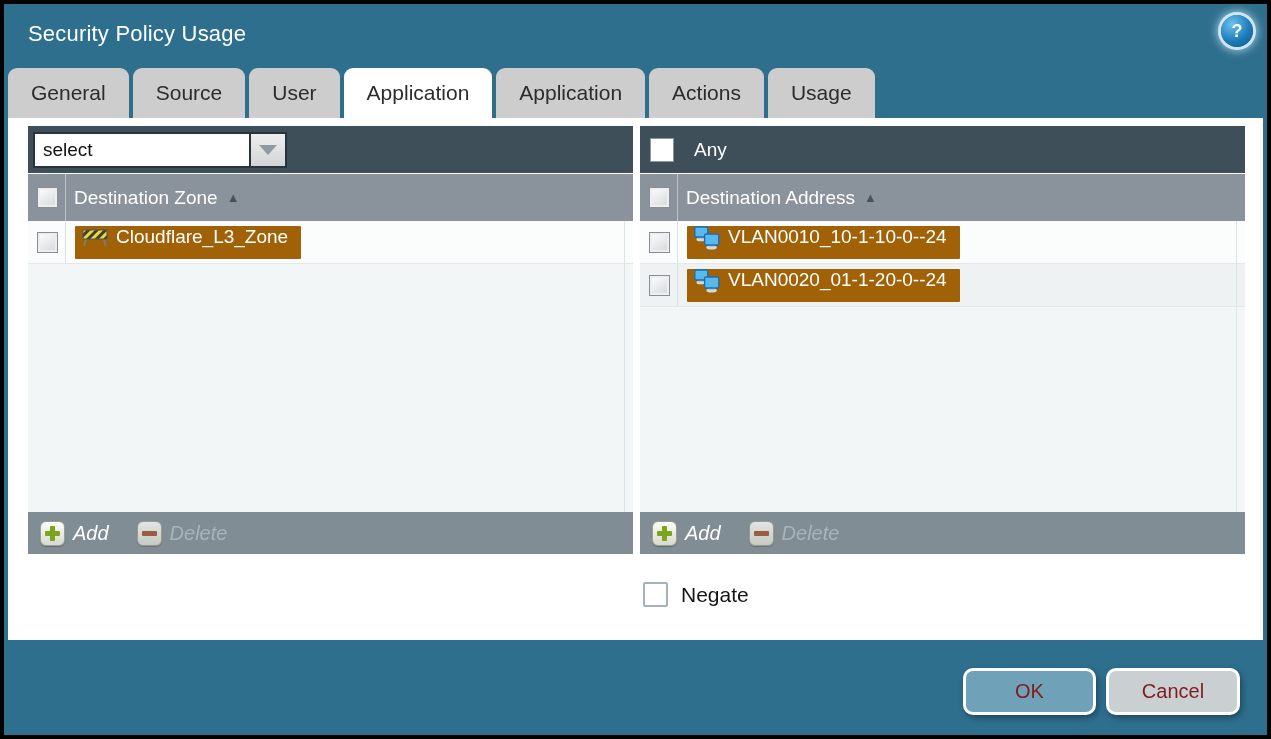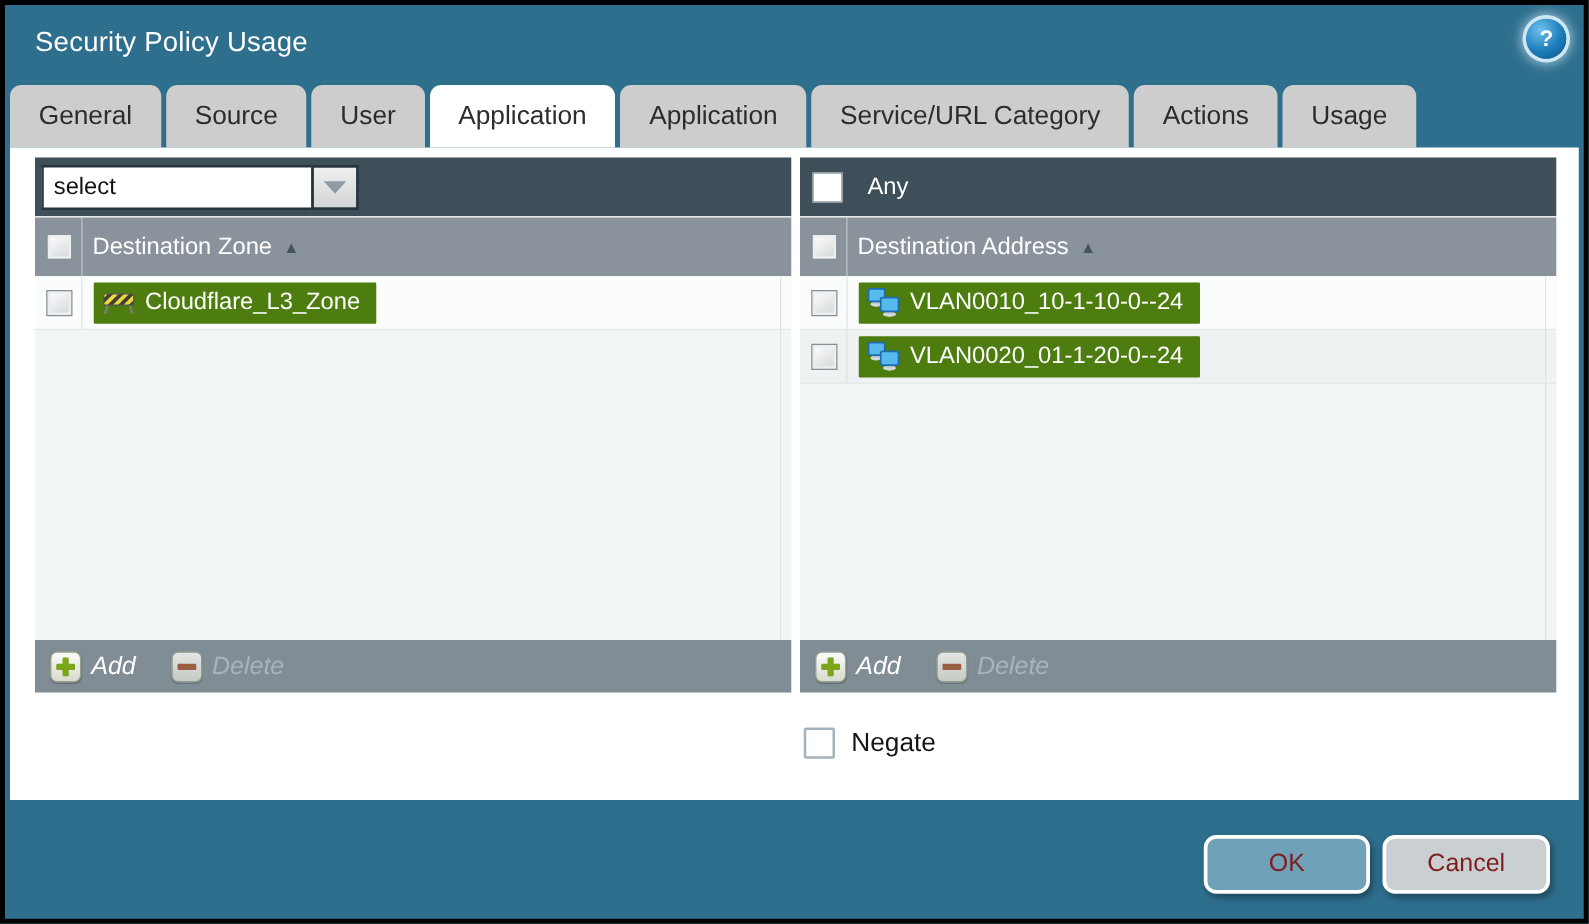--- a/index.html
+++ b/index.html
@@ -105,22 +105,22 @@
     content:""; position:absolute; top:0; bottom:0; right:8px;
     border-right:1px solid #dee4e6;
   }
   .row {
     height:43px; display:flex; align-items:center;
     background:#fbfcfc; border-bottom:1px solid #e3e8ea;
   }
   .row.alt { background:#eef2f3; }
   .row .cb-cell { border-right:1px solid #dde2e5; }
   .chip {
-    margin-left:9px; height:33px; display:inline-flex; align-items:center; gap:8px;
-    background:#4d7c0f; color:#fff; font-size:19px;
+    margin-left:9px; height:33px; display:inline-flex; gap:8px;
+    background:#a16207; color:#fff; font-size:19px;
     padding:0 13px 0 7px; border-radius:1px; cursor:pointer; white-space:nowrap;
   }
 
   
   .panel-toolbar {
     flex:0 0 42px; background:#808d95;
     display:flex; align-items:center; gap:28px; padding-left:12px;
   }
   .tool { display:flex; align-items:center; gap:8px; font-size:20px; color:#fff; cursor:pointer;font-style:italic; }
   .tool.disabled { color:#aab3b9; }
@@ -174,21 +174,20 @@
   <div class="help">
     <span>?</span>
   </div>
 
   <div class="tabs">
     <div class="tab">General</div>
     <div class="tab">Source</div>
     <div class="tab">User</div>
     <div class="tab active">Application</div>
     <div class="tab">Application</div>
-    <div class="tab">Service/URL Category</div>
     <div class="tab">Actions</div>
     <div class="tab">Usage</div>
   </div>
 
   <div class="content">
 
     <div class="panel left">
 
       <div class="panel-top">
         <div class="combo">

